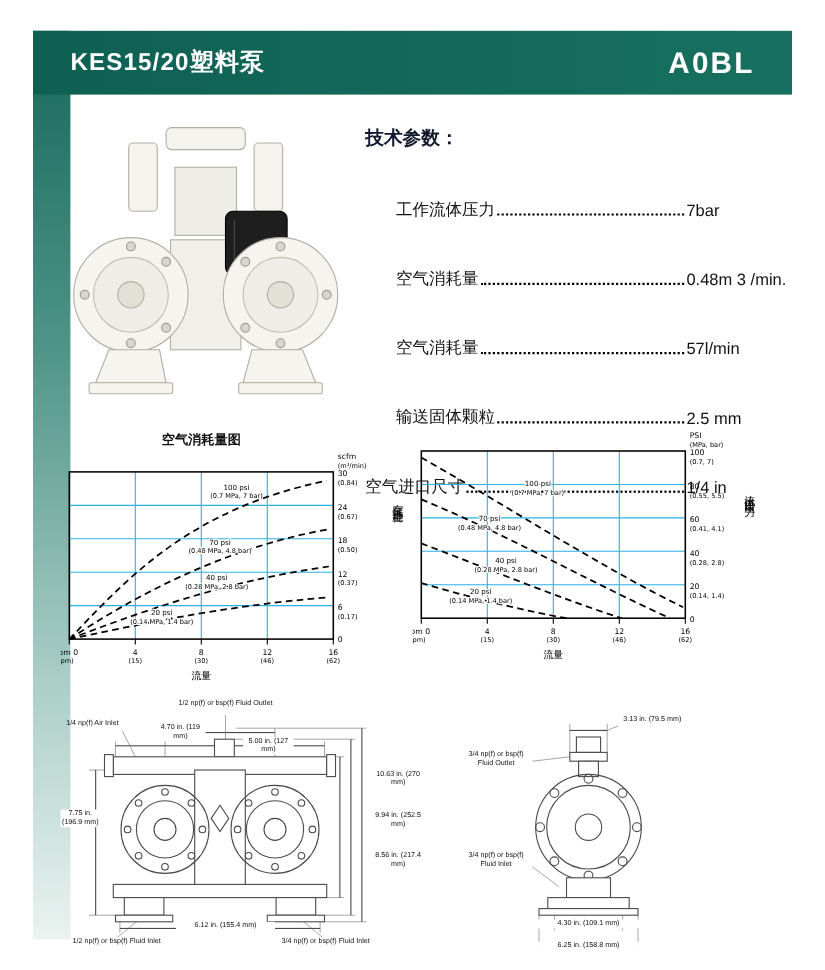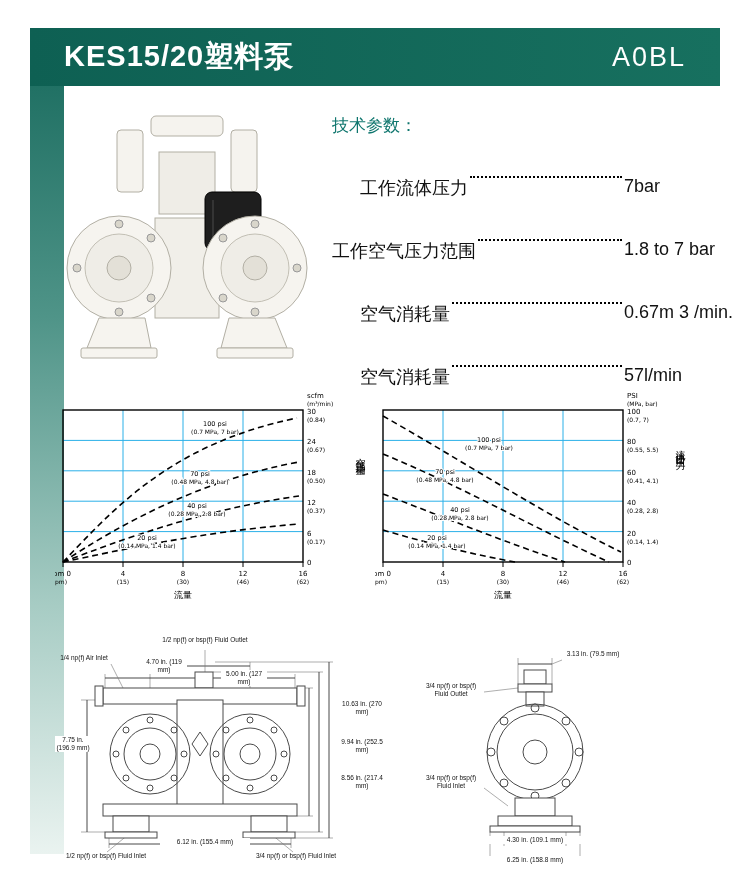--- a/index.html
+++ b/index.html
@@ -4,26 +4,26 @@
 <style>
   html,body{margin:0;padding:0;background:#fff;}
   .page{position:relative;width:750px;height:882px;background:#fff;overflow:hidden;
         font-family:"Liberation Sans","DejaVu Sans",sans-serif;color:#111;}
   
   .side-strip{position:absolute;left:30px;top:28px;width:34px;height:826px;
               background:linear-gradient(180deg,#15685b 0%,#4f9488 35%,#a7ccc4 70%,#eaf3f0 100%);}
   .topbar{position:absolute;left:30px;top:28px;width:690px;height:58px;
           background:linear-gradient(90deg,#0e6053,#17705f);display:flex;align-items:center;
           justify-content:space-between;box-sizing:border-box;padding:0 34px;}
-  .topbar .title{color:#fff;font-size:29px;font-weight:bold;letter-spacing:1px;}
-  .topbar .model{color:#fff;font-size:27px;font-weight:normal;letter-spacing:2px;}
+  .topbar .title{color:#fff;font-size:22px;font-weight:bold;letter-spacing:1px;}
+  .topbar .model{color:#fff;font-size:27px;font-weight:bold;letter-spacing:2px;}
   
   .specs{position:absolute;left:332px;top:114px;width:388px;}
-  .specs h2{margin:0 0 8px 0;font-size:17px;color:#0f766e;font-weight:normal;}
-  .spec-row{display:flex;align-items:flex-start;height:24px;font-size:18px;margin-top:39px;}
+  .specs h2{margin:0 0 8px 0;font-size:17px;color:#0f172a;font-weight:bold;}
+  .spec-row{display:flex;align-items:flex-end;height:24px;font-size:15px;margin-top:39px;}
   .spec-row .spec-label{white-space:nowrap;}
   .spec-row.indent .spec-label{padding-left:28px;}
   .spec-row .dots{flex:1;border-bottom:2px dotted #000;margin:0 2px 4px 2px;}
   .spec-row .spec-value{width:96px;white-space:nowrap;text-align:left;}
   
   .chart{position:absolute;width:330px;}
   .chart-title{width:256px;text-align:center;font-weight:bold;font-size:12px;margin:0 0 2px 0;}
   .chart svg{display:block;}
   .chart svg text{font-size:7px;fill:#000;font-family:"DejaVu Sans",sans-serif;}
   .chart svg text.alt{font-size:6px;}
@@ -97,38 +97,44 @@
     </g>
   </svg>
 
   <section class="specs">
     <h2>技术参数：</h2>
     <div class="spec-row indent">
       <span class="spec-label">工作流体压力</span>
       <span class="dots"></span>
       <span class="spec-value">7bar</span>
     </div>
-    <div class="spec-row">
-      <span class="spec-label">工作空气压力范围</span>
-      <span class="dots"></span>
-      <span class="spec-value">1.8 to 7 bar</span>
-    </div>
     <div class="spec-row indent">
       <span class="spec-label">空气消耗量</span>
       <span class="dots"></span>
-      <span class="spec-value">0.67m 3 /min.</span>
+      <span class="spec-value">0.48m 3 /min.</span>
     </div>
     <div class="spec-row indent">
       <span class="spec-label">空气消耗量</span>
       <span class="dots"></span>
       <span class="spec-value">57l/min</span>
     </div>
+    <div class="spec-row indent">
+      <span class="spec-label">输送固体颗粒</span>
+      <span class="dots"></span>
+      <span class="spec-value">2.5 mm</span>
+    </div>
+    <div class="spec-row">
+      <span class="spec-label">空气进口尺寸</span>
+      <span class="dots"></span>
+      <span class="spec-value">1/4 in</span>
+    </div>
   </section>
 
   <div class="chart" style="left:55px;top:392px;">
+    <div class="chart-title">空气消耗量图</div>
     <svg viewBox="0 0 320 212" width="320" height="212">
       <g class="grid">
         <line x1="68" y1="18" x2="68" y2="170"></line>
         <line x1="128" y1="18" x2="128" y2="170"></line>
         <line x1="188" y1="18" x2="188" y2="170"></line>
         <line x1="8" y1="48.4" x2="248" y2="48.4"></line>
         <line x1="8" y1="78.8" x2="248" y2="78.8"></line>
         <line x1="8" y1="109.2" x2="248" y2="109.2"></line>
         <line x1="8" y1="139.6" x2="248" y2="139.6"></line>
       </g>

